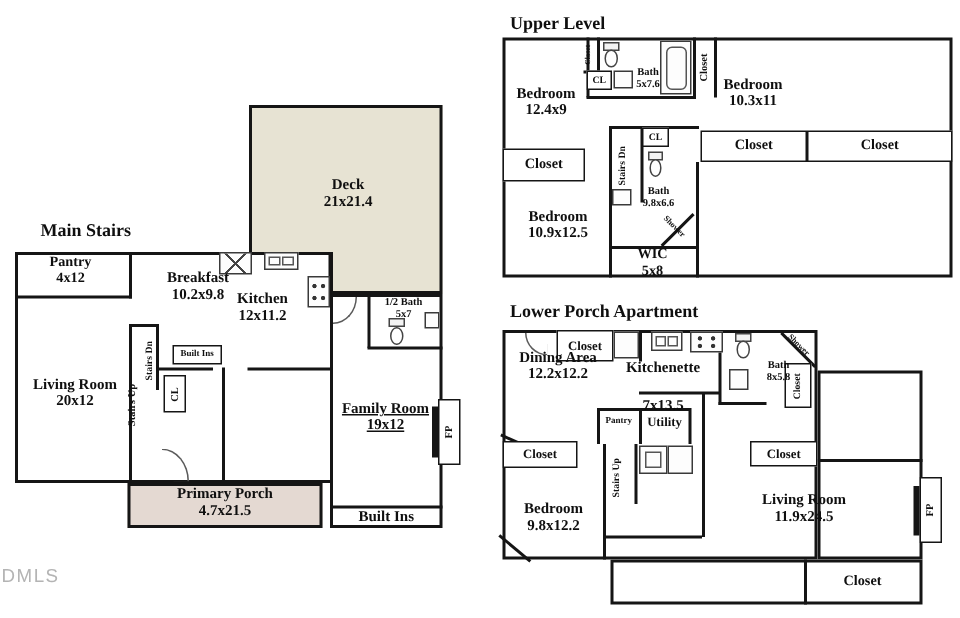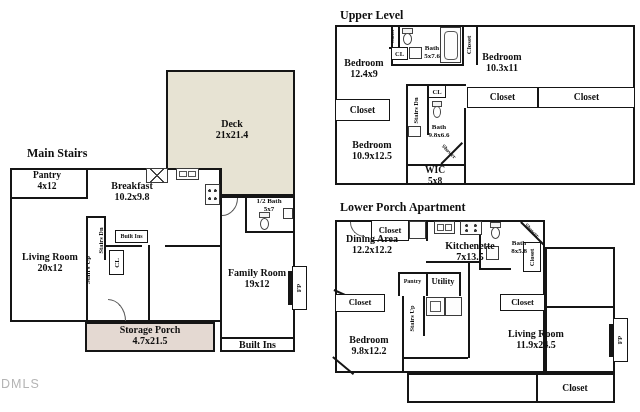--- a/index.html
+++ b/index.html
@@ -101,40 +101,44 @@
   <div class="arc arc-br" style="left:222px;top:198px;width:16px;height:18px;"></div>
 
   <div class="lbl f95" style="left:16px;top:170px;width:62px;">
     <span>Pantry</span>
     <span>4x12</span>
   </div>
   <div class="lbl f10" style="left:88px;top:180px;width:64px;margin-left:12px;">
     <span>Breakfast</span>
     <span>10.2x9.8</span>
   </div>
+  <div class="lbl f10" style="left:146px;top:194px;width:58px;">
+    <span>Kitchen</span>
+    <span>12x11.2</span>
+  </div>
   <div class="lbl f10" style="left:14px;top:251px;width:72px;">
     <span>Living Room</span>
     <span>20x12</span>
   </div>
   <div class="vlbl f7" style="left:82px;top:230px;width:13px;height:80px;">
     <span>Stairs Up</span>
   </div>
   <div class="vlbl f65" style="left:94px;top:217px;width:13px;height:47px;">
     <span>Stairs Dn</span>
   </div>
-  <div class="lbl f10" style="left:221px;top:267px;width:72px;">
+  <div class="lbl f10" style="left:221px;top:267px;width:72px;text-decoration:underline;">
     <span>Family Room</span>
     <span>19x12</span>
   </div>
   <div class="lbl f7" style="left:246px;top:198px;width:46px;">
     <span>1/2 Bath</span>
     <span>5x7</span>
   </div>
   <div class="lbl f10" style="left:85px;top:324px;width:130px;">
-    <span>Storage Porch</span>
+    <span>Primary Porch</span>
     <span>4.7x21.5</span>
   </div>
   <div class="lbl f10" style="left:222px;top:339px;width:71px;">
     <span>Built Ins</span>
   </div>
 
   <div class="box" style="left:292px;top:266px;width:15px;height:44px;">
     <div class="vlbl f7" style="left:0;top:0;right:0;bottom:0;">
       <span>FP</span>
     </div>
@@ -288,21 +292,21 @@
   <div class="toilet" style="left:489px;top:222px;width:13px;height:17px;">
       <div class="tank"></div>
       <div class="bowl"></div>
     </div>
   <div class="fix" style="left:486px;top:246px;width:13px;height:14px;"></div>
   <div class="fix" style="left:426px;top:297px;width:19px;height:19px;">
       <div class="inner-sq"></div>
     </div>
   <div class="fix" style="left:445px;top:297px;width:17px;height:19px;"></div>
 
-  <div class="lbl f10" style="left:436px;top:240px;width:68px;">
+  <div class="lbl f10" style="left:408px;top:240px;width:68px;gap:14px;">
     <span>Kitchenette</span>
     <span>7x13.5</span>
   </div>
   <div class="lbl f10" style="left:336px;top:233px;width:72px;justify-content:center;">
     <span>Dining Area</span>
     <span>12.2x12.2</span>
   </div>
   <div class="lbl f7" style="left:502px;top:240px;width:34px;">
     <span>Bath</span>
     <span>8x5.8</span>

